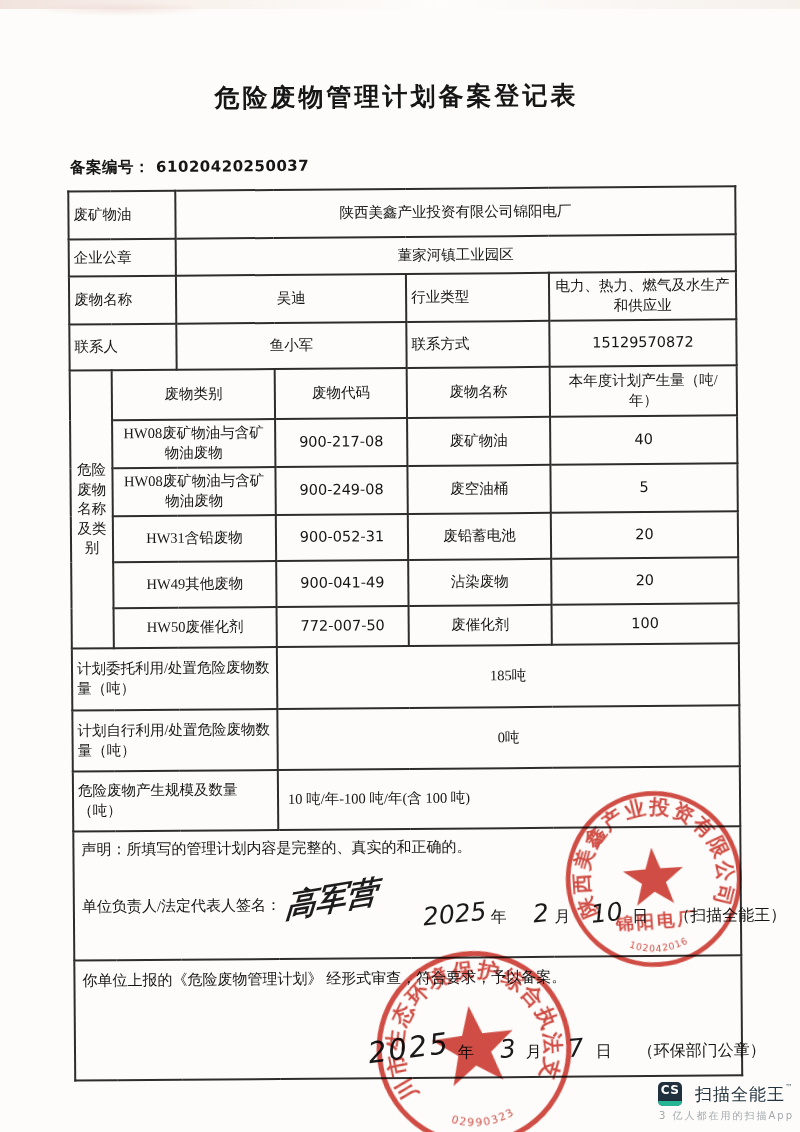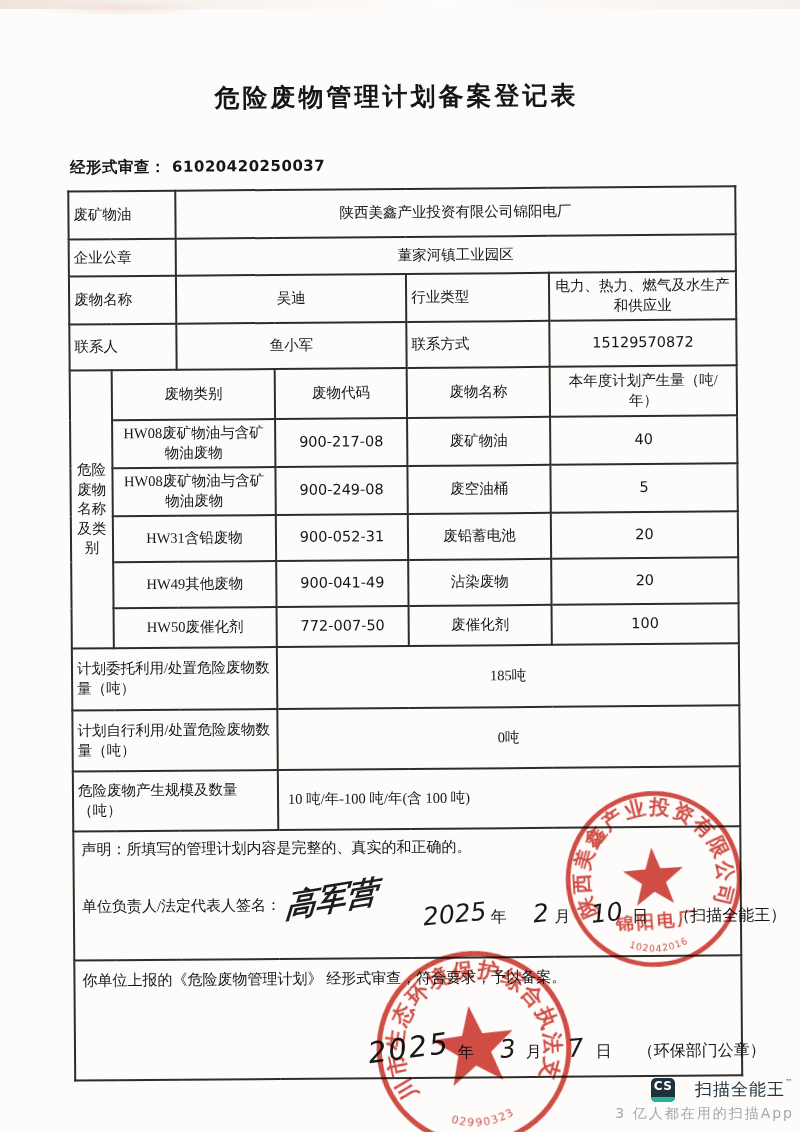--- a/index.html
+++ b/index.html
@@ -52,41 +52,41 @@
   .seal-note{margin-left:26px;font-size:16px;}
   .appr-stmt{position:absolute;top:9px;left:7px;font-size:15px;white-space:nowrap;}
   .appr-date{position:absolute;left:292px;top:70px;font-size:16px;white-space:nowrap;}
   .appr-date .gap1{margin:0 26px 0 8px}
   .appr-date .gap2{margin:0 26px 0 10px}
   .appr-date .gap3{margin:0 0 0 12px}
   .stamp{position:absolute;mix-blend-mode:multiply;opacity:.88;filter:blur(.3px);pointer-events:none;}
   .stamp-ent{width:186px;height:186px;left:486px;top:-42px;transform:rotate(-4deg);}
   .stamp-epa{width:204px;height:204px;left:296px;top:-12px;transform:rotate(-7deg);}
   .watermark{position:absolute;right:6px;bottom:9px;text-align:right;font-family:"DejaVu Sans",sans-serif;}
-  .wm-row{display:flex;justify-content:flex-end;gap:20px;}
+  .wm-row{display:flex;align-items:center;justify-content:flex-end;gap:13px;}
   .wm-logo{position:relative;width:24px;height:24px;border-radius:5px;background:#20313d;overflow:hidden;}
   .wm-logo span{position:absolute;top:1px;left:0;right:0;text-align:center;color:#fff;
     font-size:12px;font-weight:bold;letter-spacing:.5px;}
   .wm-logo i{position:absolute;left:0;right:0;bottom:0;height:5px;background:#27b694;}
   .wm-name{font-size:17px;font-weight:normal;color:#23333f;letter-spacing:1px;}
   .wm-tm{font-size:8px;color:#6a7881;vertical-align:top;}
-  .wm-tag{margin-top:3px;font-size:14px;color:#a2a9ad;letter-spacing:2px;}
+  .wm-tag{margin-top:3px;font-size:10px;color:#a2a9ad;letter-spacing:2px;}
 </style>
 </head>
 <body>
 
 <div class="page">
   <div class="scan-top"></div>
   <div class="scan-smudge"></div>
 
   <div class="content">
     <h1 class="title">危险废物管理计划备案登记表</h1>
 
     <div class="filing">
-      <span>经形式审查：</span><span class="num">61020420250037</span>
+      <span>备案编号：</span><span class="num">61020420250037</span>
     </div>
 
     <table class="reg">
       <colgroup>
         <col style="width:42px">
           <col style="width:65px">
           <col style="width:98px">
         <col style="width:132px">
           <col style="width:143px">
           <col style="width:187px">

